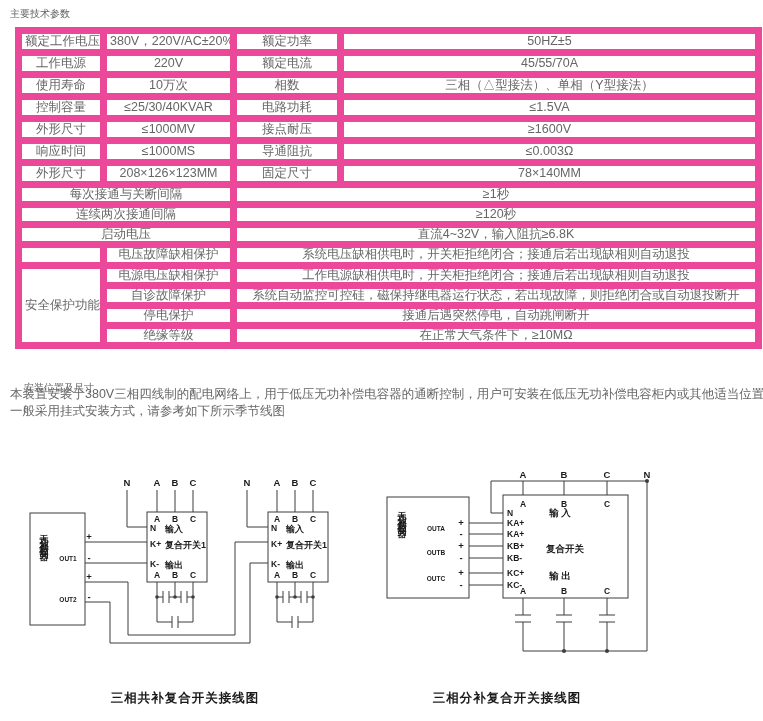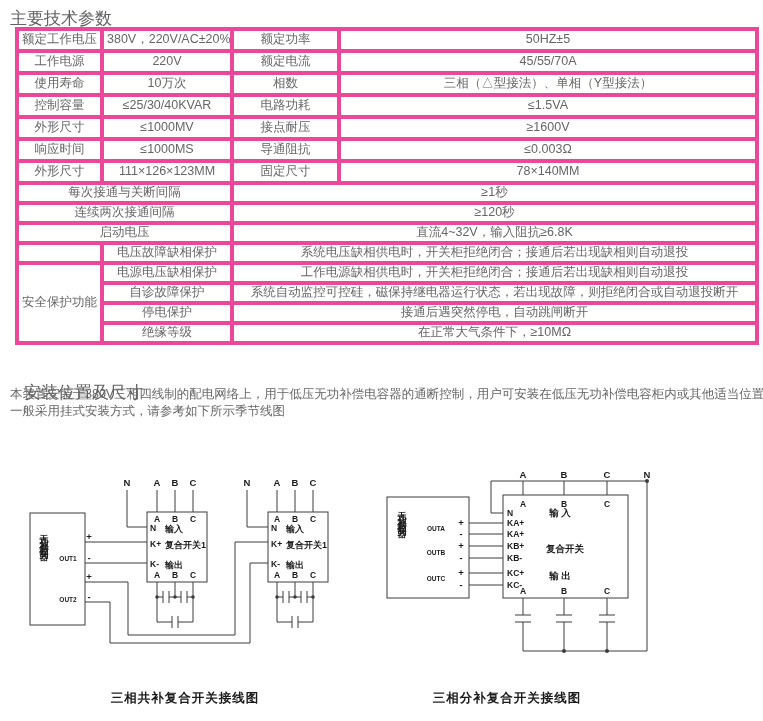--- a/index.html
+++ b/index.html
@@ -1,23 +1,23 @@
 <!DOCTYPE html>
 <html><head>
 <meta charset="utf-8">
 <style>
   html,body{margin:0;padding:0;background:#fff;}
   .page{position:relative;width:763px;height:721px;background:#ffffff;
         font-family:"Liberation Sans",sans-serif;overflow:hidden;}
-  .sec-title{position:absolute;font-size:17px;color:#636363;white-space:nowrap;}
+  .sec-title{position:absolute;font-size:10px;color:#636363;white-space:nowrap;}
   .t1{left:10px;top:7px;}
   .t2{left:24px;top:361px;margin-top:20px;}
   table.spec{position:absolute;left:15px;top:27px;width:740px;
              border-collapse:collapse;table-layout:fixed;}
-  table.spec td{border:4px solid #ec4899;font-size:12.5px;color:#666666;
+  table.spec td{border:7px solid #ec4899;font-size:12.5px;color:#666666;
                 text-align:center;padding:0 3px;line-height:1.05;
                 overflow:hidden;white-space:nowrap;}
   tr.r4{height:22px;} tr.r2{height:20px;} tr.rs{height:20px;}
   .para{position:absolute;left:10px;font-size:12.5px;color:#666666;white-space:nowrap;}
   .p1{top:386px;} .p2{top:403px;} .p3{top:424px;}
   svg.diagrams{position:absolute;left:0;top:445px;}
   svg.diagrams line, svg.diagrams polyline, svg.diagrams rect{
       stroke:#3d3d3d;stroke-width:1;fill:none;}
   svg.diagrams circle{fill:#3d3d3d;stroke:none;}
   svg.diagrams text{font-family:"Liberation Sans",sans-serif;font-weight:bold;fill:#1a1a1a;}
@@ -81,21 +81,21 @@
         <td>≥1600V</td>
       </tr>
       <tr class="r4">
         <td>响应时间</td>
         <td>≤1000MS</td>
         <td>导通阻抗</td>
         <td>≤0.003Ω</td>
       </tr>
       <tr class="r4">
         <td>外形尺寸</td>
-        <td>111×126×123MM</td>
+        <td>208×126×123MM</td>
         <td>固定尺寸</td>
         <td>78×140MM</td>
       </tr>
       <tr class="r2">
         <td colspan="2">每次接通与关断间隔</td>
         <td colspan="2">≥1秒</td>
       </tr>
       <tr class="r2">
         <td colspan="2">连续两次接通间隔</td>
         <td colspan="2">≥120秒</td>

